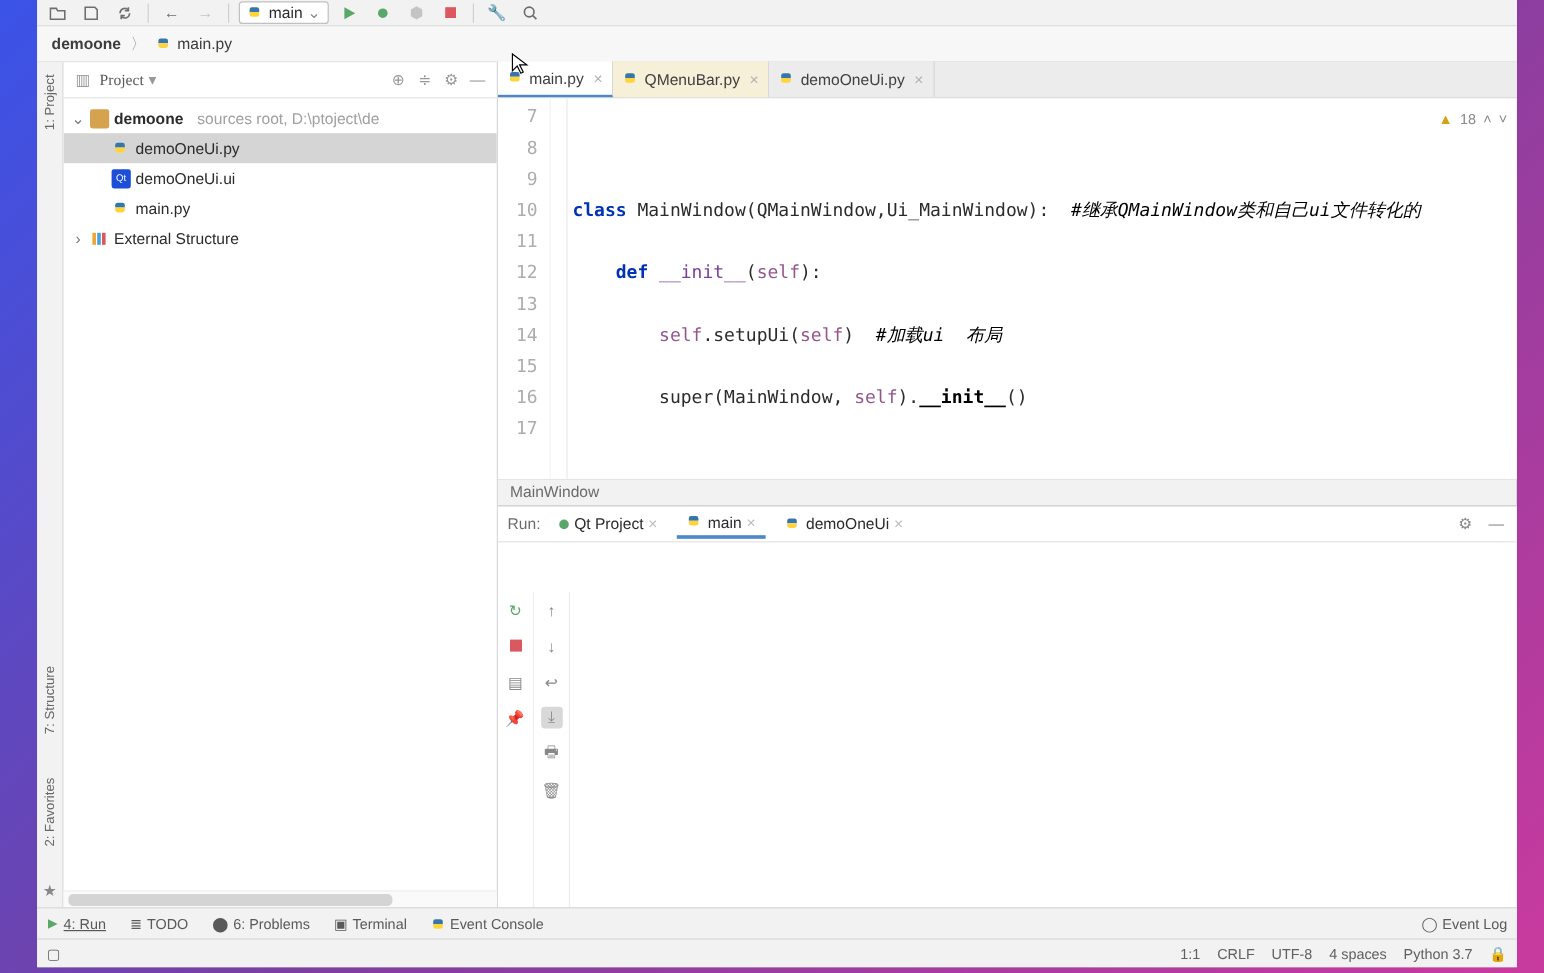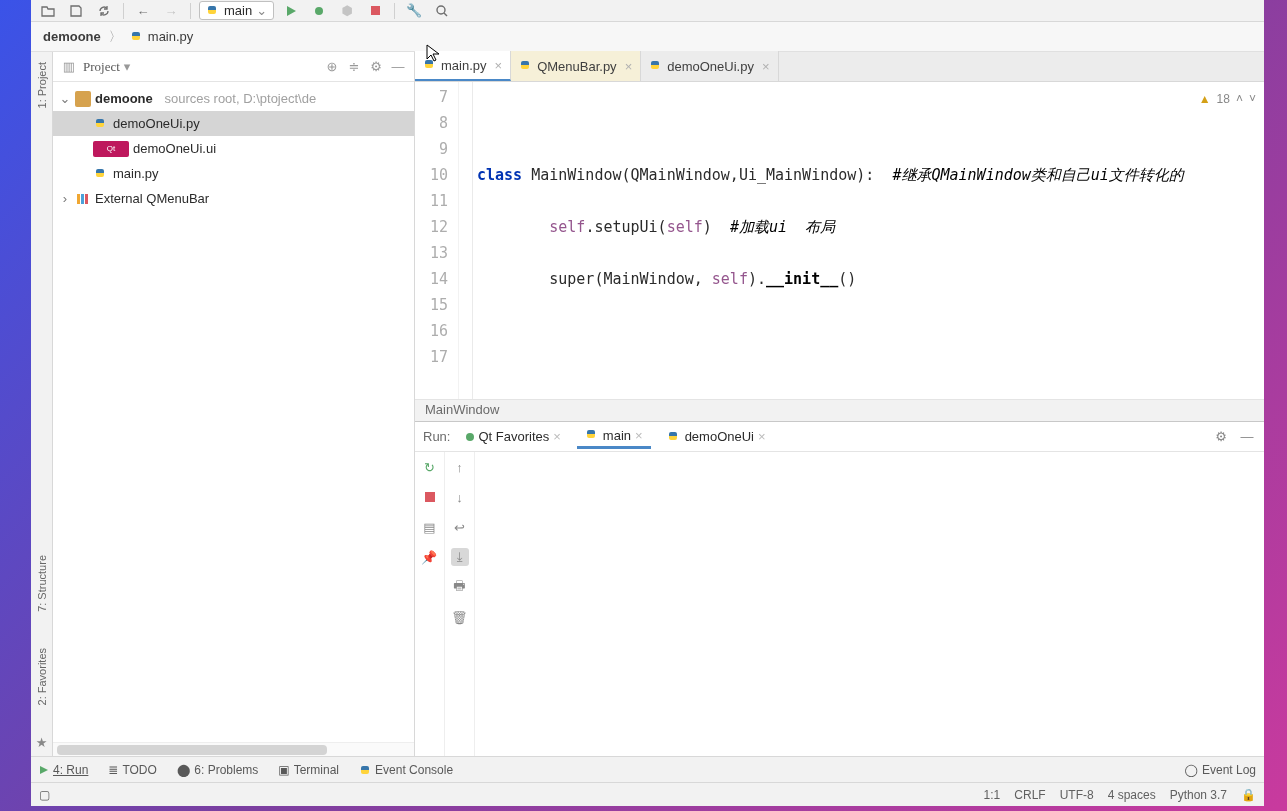--- a/index.html
+++ b/index.html
@@ -28,21 +28,21 @@
   .projhead { height: 30px; border-bottom: 1px solid #e4e4e4; display:flex; align-items:center; padding:0 8px; gap:6px; color:#595959;}
   .projhead .title { flex:1; display:flex; align-items:center; gap:4px;font-family:Liberation Serif, serif;}
   .projhead .ic { width:16px; height:16px; display:flex;align-items:center;justify-content:center; color:#999;}
   .tree { flex:1; overflow:hidden; font-size:13px; padding-top:4px; white-space:nowrap;}
   .node { display:flex; align-items:center; height:25px; padding-left:10px; gap:4px;}
   .node .tw { width:12px; text-align:center; color:#7a7a7a;}
   .node .fld { width:16px;height:16px;background:#d6a24e;border-radius:2px;}
   .node .pyic { width:16px;height:16px;position:relative;}
   .node .pyic::before{content:"";position:absolute;left:3px;top:3px;width:8px;height:4px;background:#3776ab;border-radius:2px 2px 0 0;}
   .node .pyic::after{content:"";position:absolute;left:3px;top:7px;width:8px;height:4px;background:#ffd43b;border-radius:0 0 2px 2px;}
-  .node .uiic { width:36px;height:16px;background:#be185d;border-radius:2px;font-size:8px;color:#fff;display:flex;align-items:center;justify-content:center;}
+  .node .uiic { width:16px;height:16px;background:#1d4ed8;border-radius:2px;font-size:8px;color:#fff;display:flex;align-items:center;justify-content:center;}
   .node.sel { background:#d5d5d5;}
   .hint { color:#a0a0a0; font-weight:normal;}
   
   .editcol { flex:1; display:flex; flex-direction:column; min-width:0;}
   .edtabs { height:30px; background:#ececec; border-bottom:1px solid #d8d8d8; display:flex; align-items:flex-end;}
   .edtab { height:30px; display:flex; align-items:center; gap:4px; padding:0 8px; background:#ececec; border-right:1px solid #d8d8d8; color:#404040; font-size:13px;}
   .edtab.active { background:#fff; border-bottom:2px solid #4a88c7;}
   .edtab.alt { background:#f6f0d8;}
   .edtab .x { color:#b0b0b0; padding-left:4px;}
   .editor { flex:1; display:flex; background:#fff; font-family: "Consolas","Menlo",monospace; font-size:15px; line-height:26px; min-height:0; position:relative; overflow:hidden;}
@@ -51,21 +51,21 @@
   .code { flex:1; padding-left:4px; padding-top:2px; white-space:pre; overflow:hidden;}
   .kw { color:#0033b3; font-weight:bold;}
   .fn { color:#7a3e9d;}
   .selfk { color:#94558d;}
   .meth { font-weight:bold; color:#000;}
   .cmt { color:#000000; font-style:italic;}
   .editstat { position:absolute; right:8px; top:4px; display:flex; align-items:center; gap:6px; color:#888; font-family:sans-serif; font-size:12px;}
   .warn { color:#d4a017;}
   .bcrumb { height:22px; border-top:1px solid #e4e4e4; padding:2px 10px; color:#6b6b6b; font-size:13px;}
   
-  .runpanel { height:335px; border-top:1px solid #c8c8c8; background:#fff; display:flex; flex-direction:column;}
+  .runpanel { height:335px; border-top:1px solid #c8c8c8; background:#fff; display:flex; flex-direction:column;gap:41px;}
   .runhead { height:30px; border-bottom:1px solid #e4e4e4; display:flex; align-items:center; padding:0 8px; gap:8px;}
   .runhead .lbl { color:#6b6b6b;}
   .rtab { display:flex; align-items:center; gap:4px; padding:3px 8px; border-radius:0;}
   .rtab.active { border-bottom:3px solid #4a88c7;}
   .rtab .x{ color:#bbb;}
   .runbody { flex:1; display:flex;}
   .runleft { width:30px; border-right:1px solid #eee; display:flex; flex-direction:column; align-items:center; padding-top:6px; gap:12px;}
   .runleft2 { width:30px; border-right:1px solid #eee; display:flex; flex-direction:column; align-items:center; padding-top:6px; gap:12px;}
   .rbtn { width:18px; height:18px; display:flex;align-items:center;justify-content:center; color:#888;}
   .runout { flex:1; }
@@ -188,21 +188,21 @@
         </div>
         <div class="node" style="padding-left:6px;">
           <span class="tw">›</span>
           <span style="width:16px;height:16px;display:flex;">
               <svg width="16" height="16">
                 <rect x="2" y="3" width="3" height="10" fill="#f0a732"></rect>
                 <rect x="6" y="3" width="3" height="10" fill="#4aa0d9"></rect>
                 <rect x="10" y="3" width="3" height="10" fill="#db5860"></rect>
               </svg>
             </span>
-          <span>External QMenuBar</span>
+          <span>External Structure</span>
         </div>
       </div>
       <div style="height:14px;border-top:1px solid #eee;background:#fafafa;">
           <div style="width:270px;height:10px;background:#d4d4d4;border-radius:4px;margin:2px 0 0 4px;"></div>
         </div>
     </div>
 
     <div class="editcol">
       <div class="edtabs">
         <div class="edtab active">
@@ -239,38 +239,39 @@
             <div>13</div>
             <div>14</div>
             <div>15</div>
             <div>16</div>
             <div>17</div>
         </div>
         <div class="foldg"></div>
         <div class="code">
 <div>&nbsp;</div>
 <div><span class="kw">class </span><span>MainWindow</span><span>(QMainWindow,Ui_MainWindow):  </span><span class="cmt">#继承QMainWindow类和自己ui文件转化的</span></div>
+<div><span class="kw">    def </span><span class="fn">__init__</span><span>(</span><span class="selfk">self</span><span>):</span></div>
 <div><span>        </span><span class="selfk">self</span><span>.setupUi(</span><span class="selfk">self</span><span>)  </span><span class="cmt">#加载ui  布局</span></div>
 <div><span>        super(MainWindow, </span><span class="selfk">self</span><span>).</span><span class="meth">__init__</span><span>()</span></div>
 <div>&nbsp;</div>
 
 
 
 
 
         </div>
       </div>
       <div class="bcrumb"><span>MainWindow</span></div>
 
       <div class="runpanel">
         <div class="runhead">
           <span class="lbl">Run:</span>
           <div class="rtab">
               <span style="width:8px;height:8px;background:#59a869;border-radius:50%;"></span>
-              <span>Qt Favorites</span>
+              <span>Qt Project</span>
               <span class="x">×</span>
             </div>
           <div class="rtab active">
               <span class="pydot" style="display:inline-block;width:14px;height:14px;position:relative;"></span>
               <span>main</span>
               <span class="x">×</span>
             </div>
           <div class="rtab">
               <span class="pydot" style="display:inline-block;width:14px;height:14px;position:relative;"></span>
               <span>demoOneUi</span>

